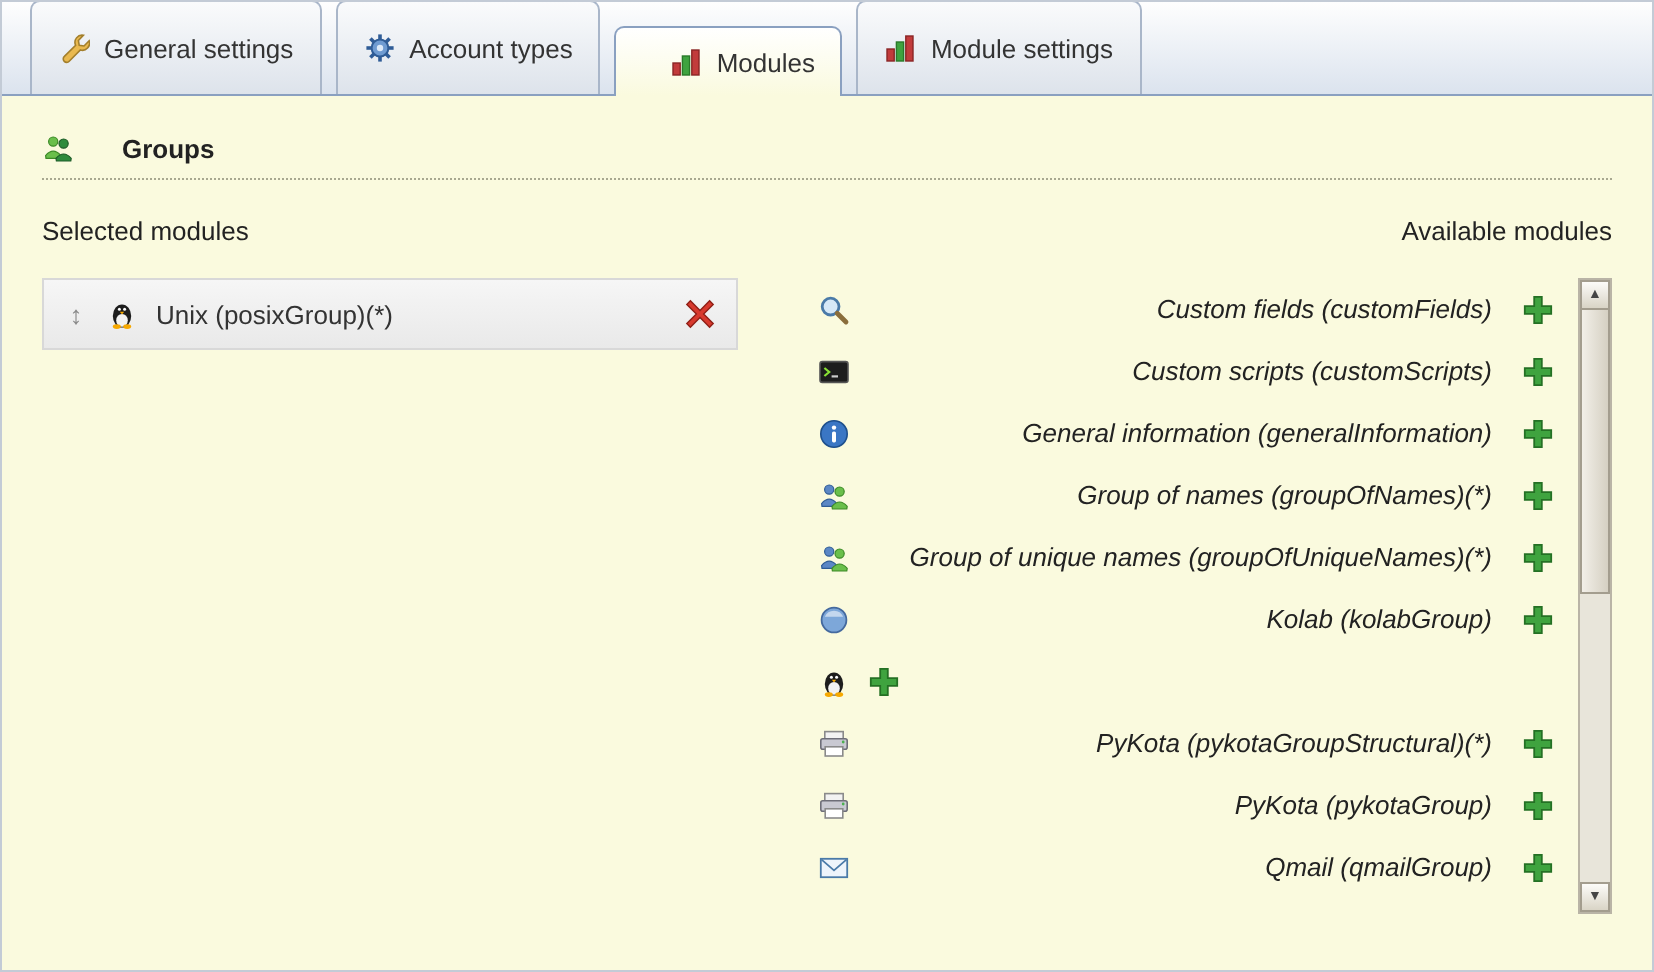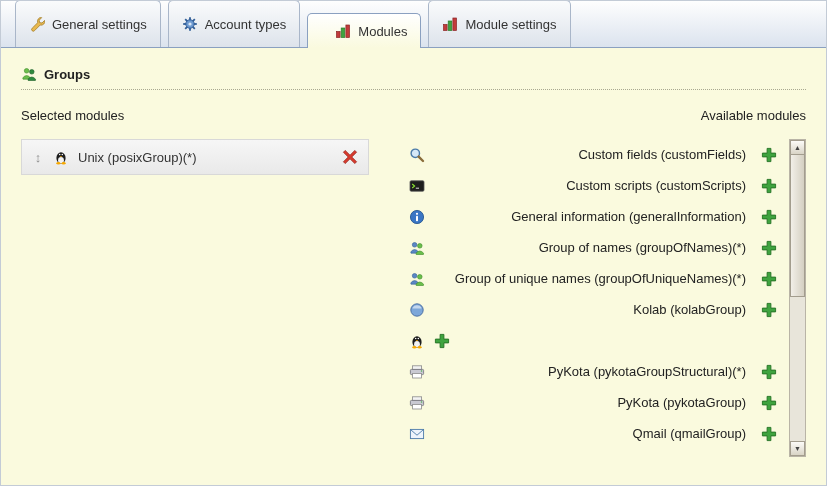--- a/index.html
+++ b/index.html
@@ -27,40 +27,40 @@
   }
   .tab.active {
     height:35px; margin-bottom:-1px;
     background:linear-gradient(#ffffff,#fafade);
     border-color:#8aa0c0;
     padding-left:27px;
   }
   
   .content { padding:18px 20px 0 20px; }
   .section-head {
-    display:flex; align-items:center; gap:7px;
+    display:flex; align-items:center; gap:24px;
     font-weight:bold; padding-bottom:7px; margin-bottom:18px;
     border-bottom:1px dotted #a8a890;
   }
   .columns { display:flex; align-items:flex-start; }
   .col-left { width:368px; margin-right:20px; }
   .col-right { flex:1;text-align:right; }
   .col-heading { margin-bottom:16px; color:#222; }
   
   .sel-row {
     display:flex; align-items:center; gap:9px;
     width:348px; height:36px; padding:0 10px;
     background:linear-gradient(#f6f6f6,#e9e9e9);
     border:1px solid #d8d8d8;
   }
   .grip { color:#8a8a8a; font-size:13px; cursor:grab; width:12px; text-align:center; }
   .sel-label { flex:1; color:#333; }
   .del { width:16px; height:16px; cursor:pointer; }
   
-  .list-wrap { display:flex; height:318px; }
+  .list-wrap { display:flex; height:318px;font-style:italic; }
   .avail-list { flex:1; overflow:hidden; padding-right:4px; }
   .avail-row { display:flex; align-items:center; gap:9px; min-height:31px; padding:2px 0; }
   .avail-label { flex:1; line-height:15px; color:#222; padding-right:6px; }
   .add { width:16px; height:16px; cursor:pointer; flex:0 0 16px; margin-right:8px; }
   
   .icon { display:inline-flex; width:16px; height:16px; flex:0 0 16px; }
   .icon svg, .del svg, .add svg { width:100%; height:100%; display:block; }
   
   .sb {
     width:17px; height:100%; display:flex; flex-direction:column;

